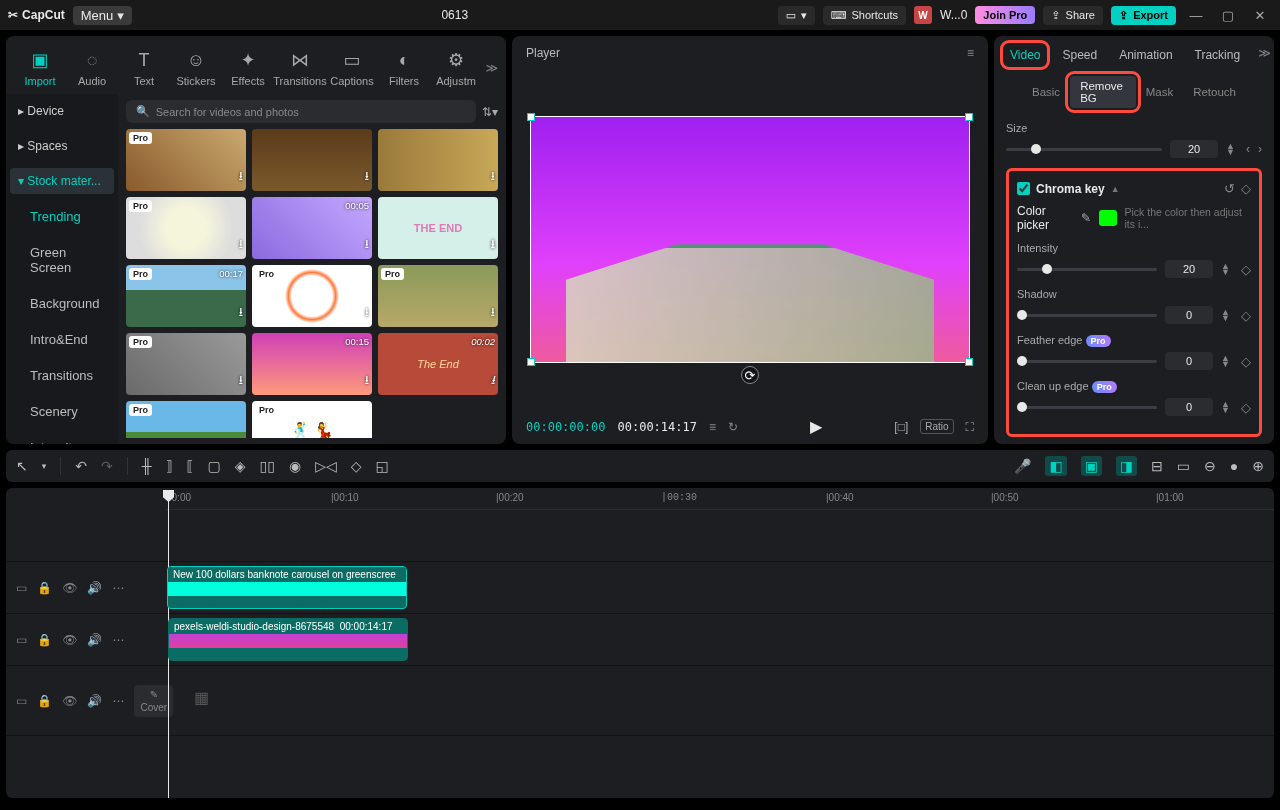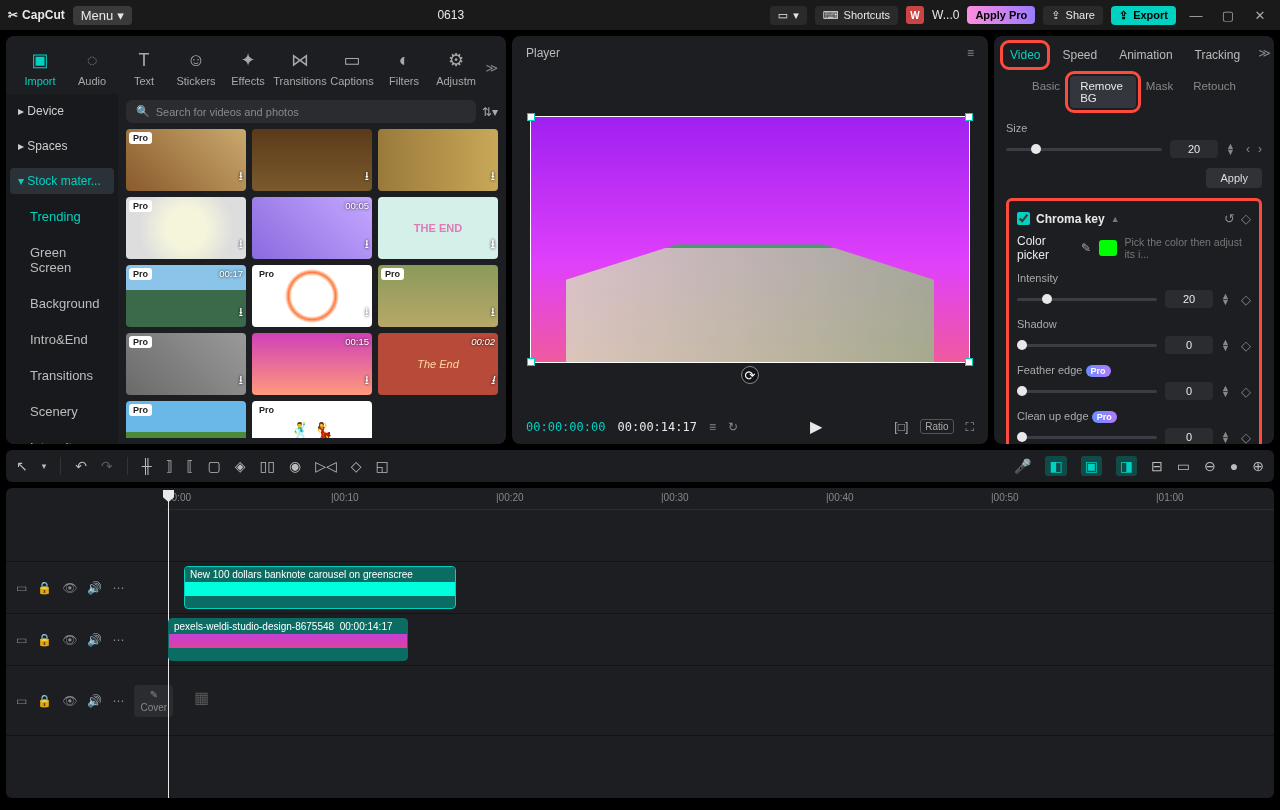--- a/index.html
+++ b/index.html
@@ -51,21 +51,21 @@
 .player-controls { padding: 8px 14px; display: flex; align-items: center; gap: 12px; }
 .player-controls .time { font-size: 12px; font-family: monospace; }
 .player-controls .time.cur { color: #00d1c1; }
 .player-controls .spacer { flex: 1; }
 .rot-icon { position:absolute; bottom:-22px; left:50%; transform:translateX(-50%); color:#fff; font-size:13px; border:1px solid #888; border-radius:50%; width:18px;height:18px; display:flex;align-items:center;justify-content:center; background:rgba(0,0,0,.3); }
 
 .props-panel { width: 280px; display: flex; flex-direction: column; font-size: 12px; }
 .props-tabs { display: flex; gap: 14px; padding: 10px 12px 6px 12px; font-size: 12px; color: #bbb; }
 .props-tab { cursor: pointer; padding: 2px 4px; }
 .props-tab.active { color: #00d1c1; }
-.subtabs-row { display: flex; justify-content: center; gap: 0; padding: 6px 28px; color: #888; font-size: 11.5px; }
+.subtabs-row { display: flex; justify-content: center; gap: 0; padding: 6px 28px; color: #888; font-size: 11.5px; align-items: center; }
 .subtabs-row .st { padding: 4px 10px; border-radius: 4px; cursor: pointer; }
 .subtabs-row .st.active { background: #33373d; color: #e8e8e8; }
 .props-body { padding: 8px 12px; flex: 1; overflow-y: auto; }
 .props-body .label { color: #aaa; font-size: 11px; margin-bottom: 6px; }
 .slider-row { display: flex; align-items: center; gap: 8px; margin-bottom: 10px; }
 .slider { flex: 1; height: 3px; background: #3a3e44; border-radius: 2px; position: relative; }
 .slider .knob { position: absolute; top: -4px; width: 10px; height: 10px; background: #e8e8e8; border-radius: 50%; }
 .num-box { width: 48px; background: #2a2c30; border-radius: 4px; padding: 3px 6px; text-align: center; font-size: 11px; }
 .spin { width: 12px; color: #888; font-size: 9px; line-height: 6px; }
 .keyf { color: #888; font-size: 13px; }
@@ -119,21 +119,21 @@
   </div>
   <div><span class="project-name">0613</span></div>
   <div class="titlebar-right">
     <span class="tb-btn"><span>▭</span>▾</span>
     <span class="tb-btn">
       <span>⌨</span>
       <span>Shortcuts</span>
     </span>
     <span class="user-badge">W</span>
     <span>W...0</span>
-    <span class="tb-btn join-pro">Apply Pro</span>
+    <span class="tb-btn join-pro">Join Pro</span>
     <span class="tb-btn">
       <span>⇪</span>
       <span>Share</span>
     </span>
     <span class="tb-btn export-btn">
       <span>⇪</span>
       <span>Export</span>
     </span>
     <span class="win-btn">—</span>
     <span class="win-btn">▢</span>
@@ -311,23 +311,20 @@
       <div class="label">Size</div>
       <div class="slider-row">
         <div class="slider">
             <div class="knob" style="left:16%;"></div>
           </div>
         <div class="num-box">20</div>
         <div class="spin">▲<br>▼</div>
         <span style="color:#888;">‹</span>
         <span style="color:#888;">›</span>
       </div>
-      <div style="overflow:hidden;margin-bottom:10px;">
-          <span class="apply-btn">Apply</span>
-        </div>
 
       <div class="chroma-section hl-red" style="padding:8px;">
         <div class="chroma-hdr">
           <input type="checkbox" checked="" style="">
           <span style="font-weight:600;">Chroma key</span>
           <span style="color:#777;font-size:9px;">▲</span>
           <span style="flex:1;"></span>
           <span class="keyf">↺</span>
           <span class="keyf">◇</span>
         </div>
@@ -410,41 +407,41 @@
   <span class="ico">⊖</span>
   <span class="ico">●</span>
   <span class="ico" style="margin-left:auto;">⊕</span>
 </div>
 
 <div class="timeline">
   <div class="ruler">
     <span class="tick" style="left:0px;">00:00</span>
     <span class="tick" style="left:165px;">|00:10</span>
     <span class="tick" style="left:330px;">|00:20</span>
-    <span class="tick" style="left:495px;">|00:30</span>
+    <span class="tick" style="left:495px;font-family:Liberation Mono, monospace;">|00:30</span>
     <span class="tick" style="left:660px;">|00:40</span>
     <span class="tick" style="left:825px;">|00:50</span>
     <span class="tick" style="left:990px;">|01:00</span>
   </div>
   <div class="playhead"></div>
   <div class="tracks">
     <div class="track">
       <div class="track-head"></div>
         <div class="track-body"></div>
     </div>
     <div class="track">
       <div class="track-head">
         <span>▭</span>
         <span>🔒</span>
         <span>👁</span>
         <span>🔊</span>
         <span>⋯</span>
       </div>
       <div class="track-body">
-        <div class="clip c1" style="left:18px;width:272px;">
+        <div class="clip c1" style="left:1px;width:240px;">
           <div class="clip-label">New 100 dollars banknote carousel on greenscree</div>
         </div>
       </div>
     </div>
     <div class="track">
       <div class="track-head">
         <span>▭</span>
         <span>🔒</span>
         <span>👁</span>
         <span>🔊</span>

